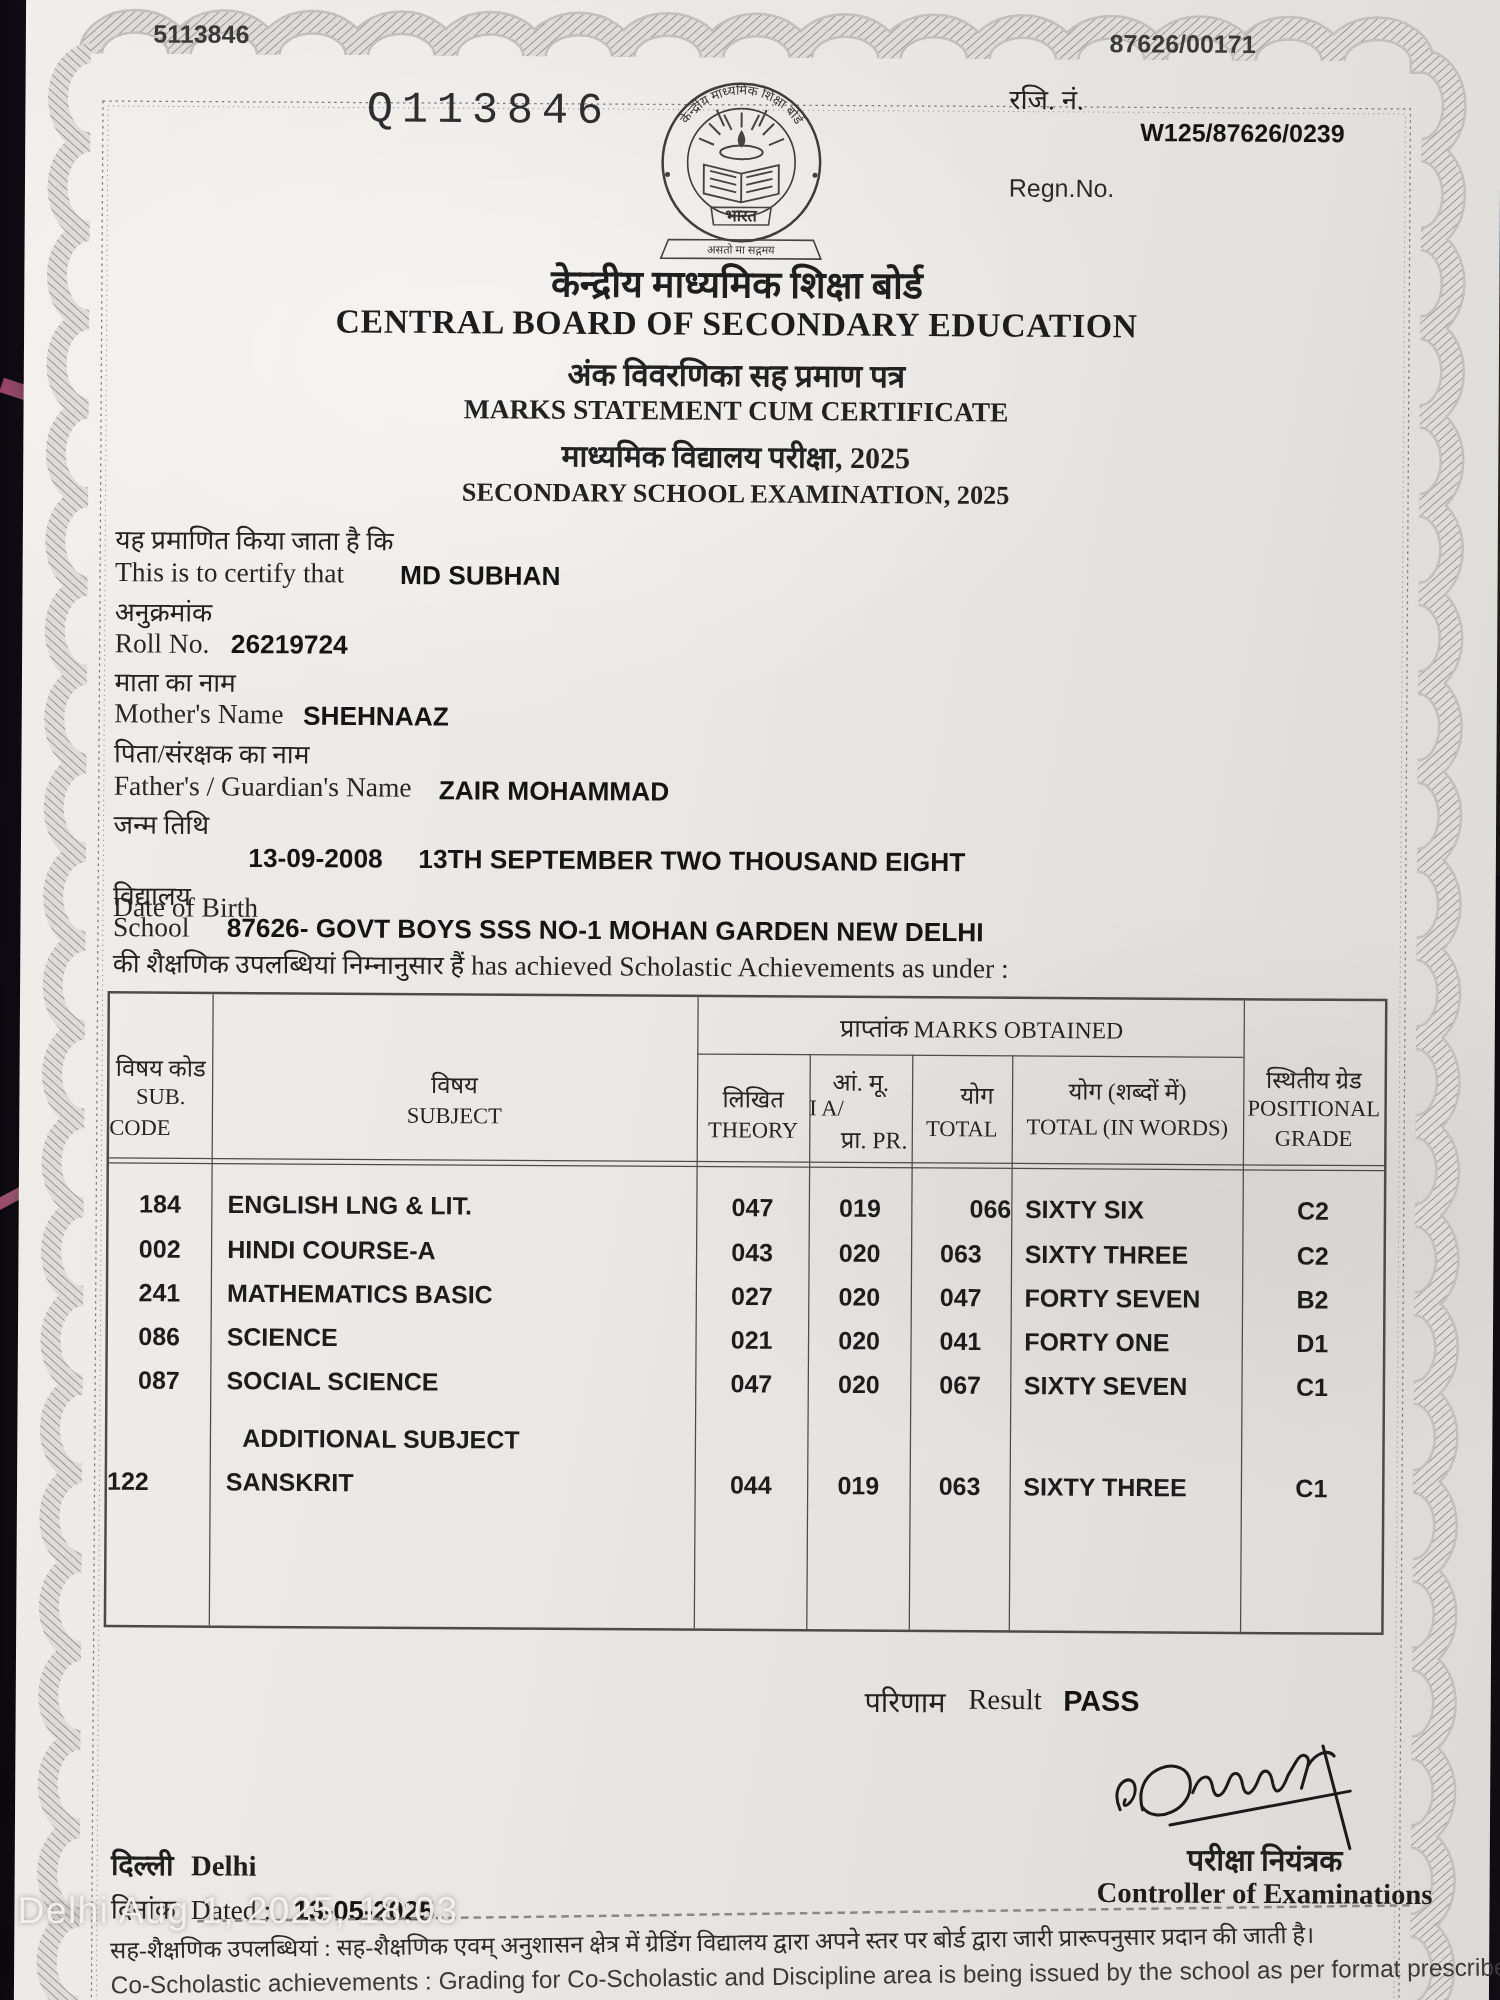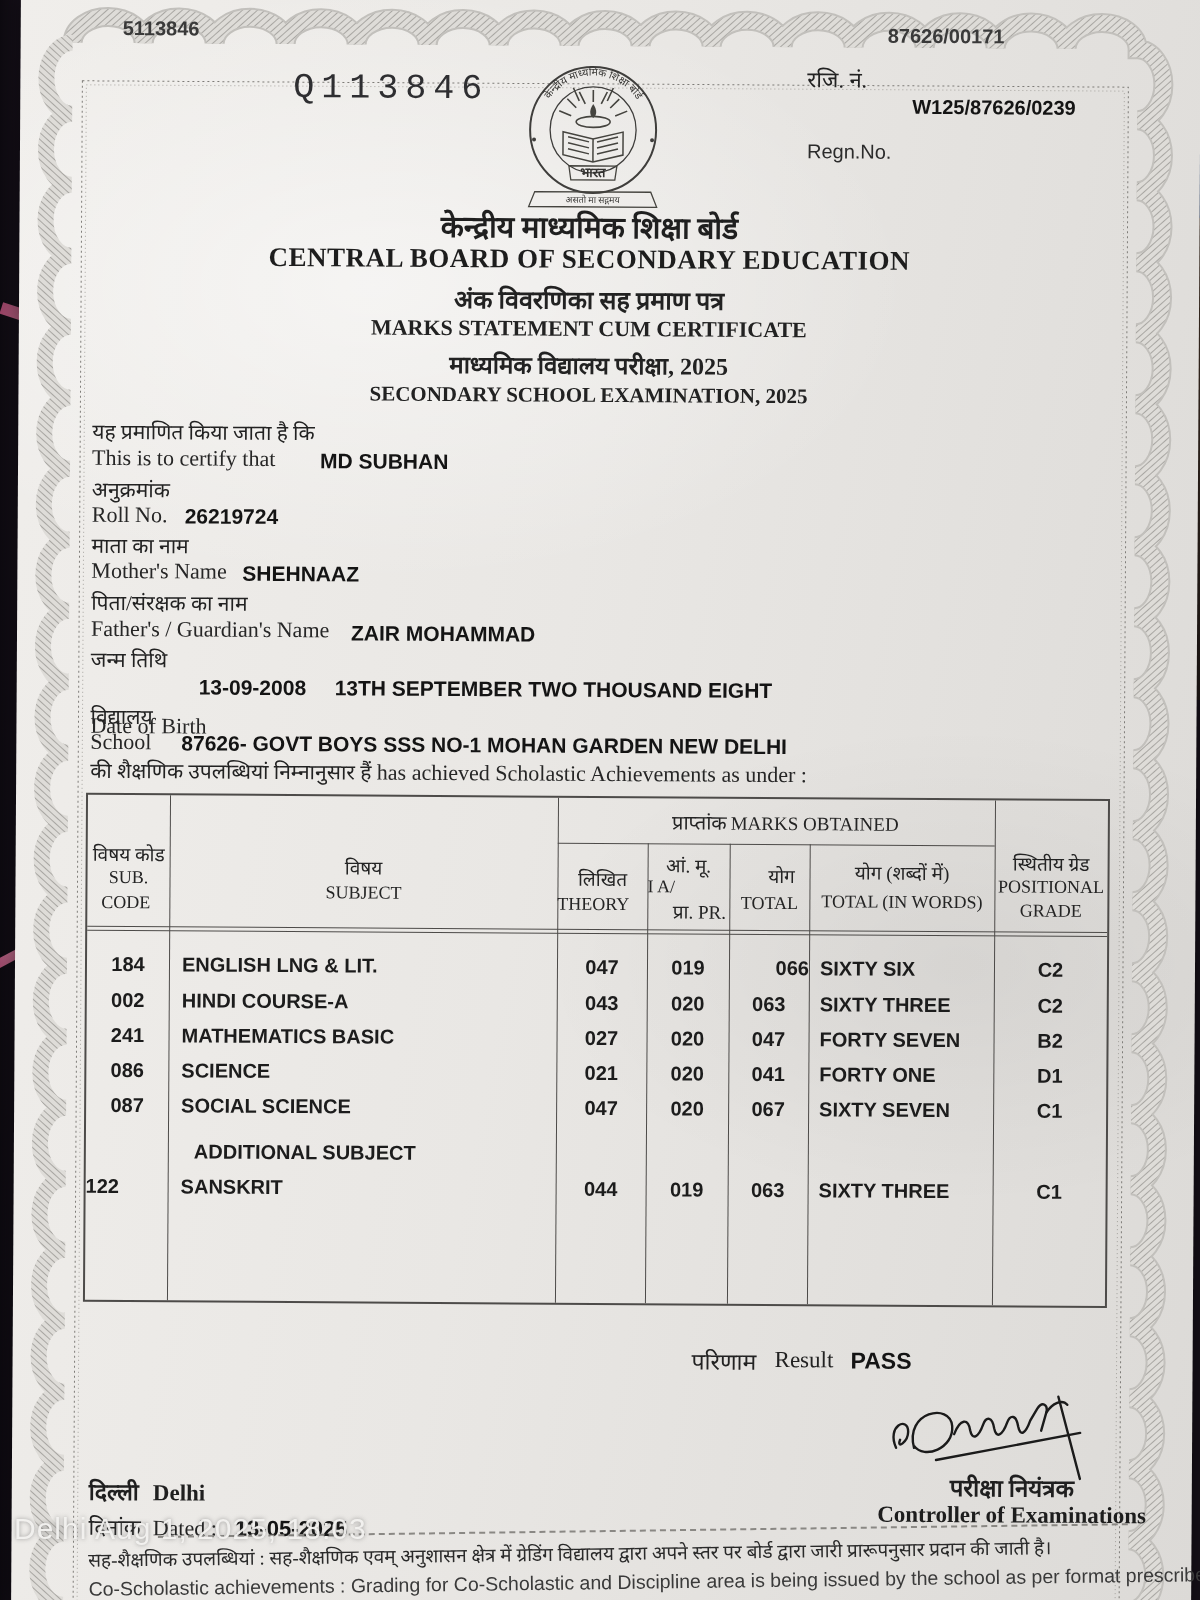--- a/index.html
+++ b/index.html
@@ -181,27 +181,27 @@
     <div class="abs tline" style="left:0;top:131px;width:1020px;height:1px;"></div>
     <div class="abs tline" style="left:0;top:135px;width:1020px;height:1px;"></div>
 
     <div class="abs" style="left:470px;top:10px;width:437px;text-align:center;white-space:nowrap;">
       <span class="hi" style="font-size:20px;color:#242424;margin-left:18px;">प्राप्तांक</span>
       <span class="en-serif" style="font-size:19px;color:#242424;">MARKS OBTAINED</span>
     </div>
 
     <div class="th-hi" style="left:0;top:46px;width:82px;text-align:center;">विषय कोड</div>
     <div class="th-en" style="left:0;top:72px;width:82px;text-align:center;">SUB.</div>
-    <div class="th-en" style="left:0;top:97px;width:63px;text-align:right;">CODE</div>
+    <div class="th-en" style="left:0;top:97px;width:63px;text-align:left;">CODE</div>
 
     <div class="th-hi" style="left:82px;top:58px;width:388px;text-align:center;">विषय</div>
     <div class="th-en" style="left:82px;top:86px;width:388px;text-align:center;">SUBJECT</div>
 
     <div class="th-hi" style="left:470px;top:68px;width:90px;text-align:center;">लिखित</div>
-    <div class="th-en" style="left:470px;top:96px;width:90px;text-align:left;">THEORY</div>
+    <div class="th-en" style="left:470px;top:96px;width:90px;text-align:center;">THEORY</div>
 
     <div class="th-hi" style="left:560px;top:54px;width:82px;text-align:center;">आं. मू.</div>
     <div class="th-en" style="left:560px;top:78px;width:62px;text-align:left;">I A/</div>
     <div class="th-hi" style="left:560px;top:100px;width:104px;text-align:center;">प्रा. PR.</div>
 
     <div class="th-hi" style="left:642px;top:64px;width:104px;text-align:center;">योग</div>
     <div class="th-en" style="left:642px;top:94px;width:80px;text-align:center;">TOTAL</div>
 
     <div class="th-hi" style="left:722px;top:60px;width:185px;text-align:center;">योग (शब्दों में)</div>
     <div class="th-en" style="left:722px;top:92px;width:185px;text-align:center;">TOTAL (IN WORDS)</div>

